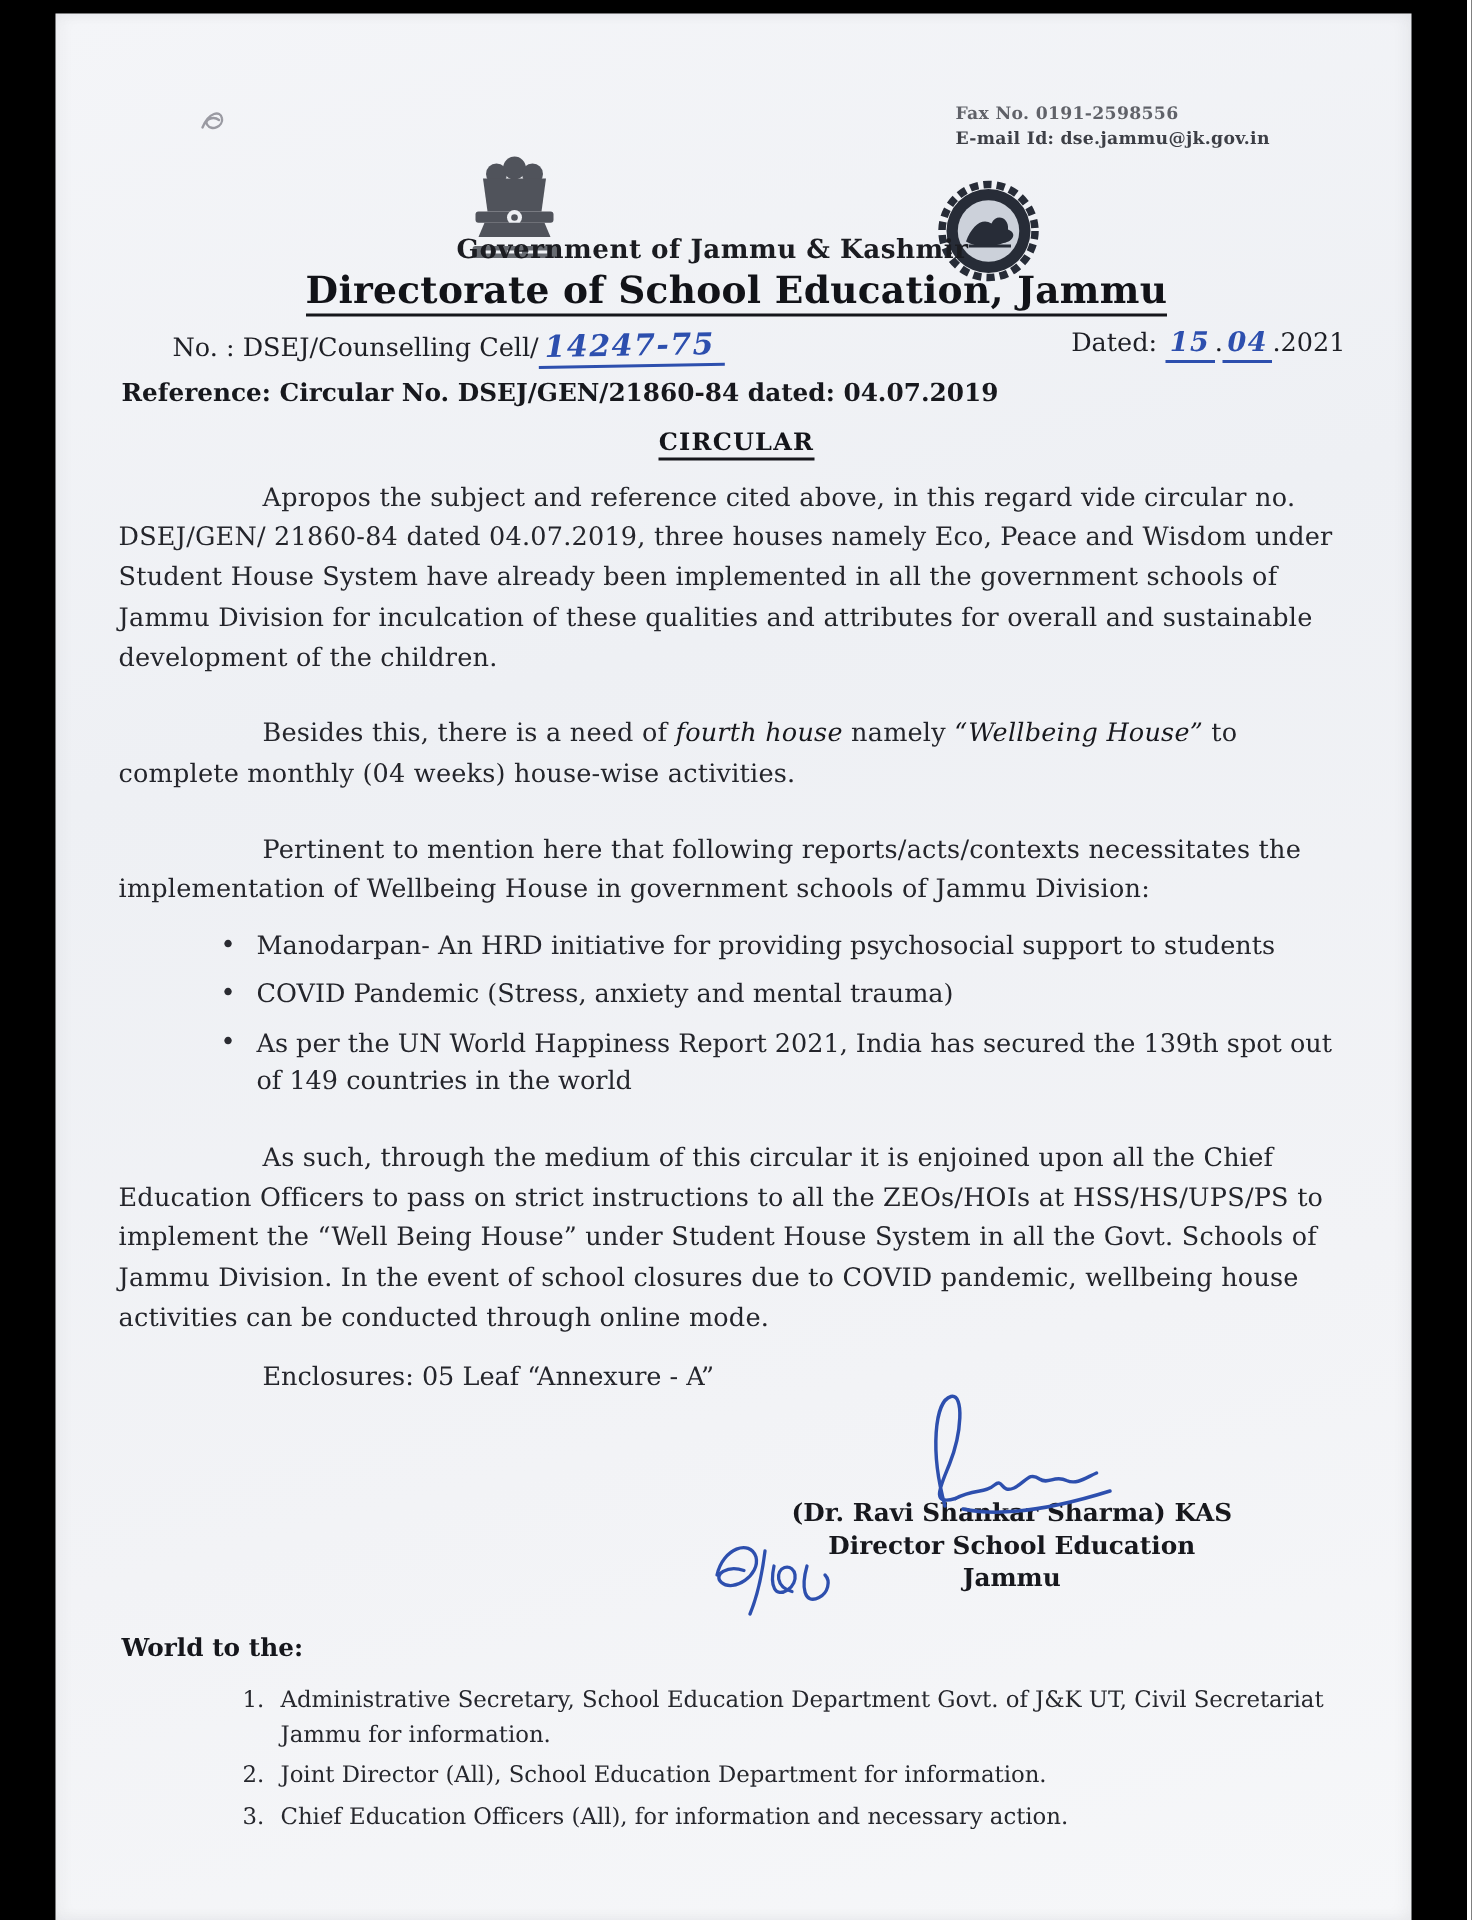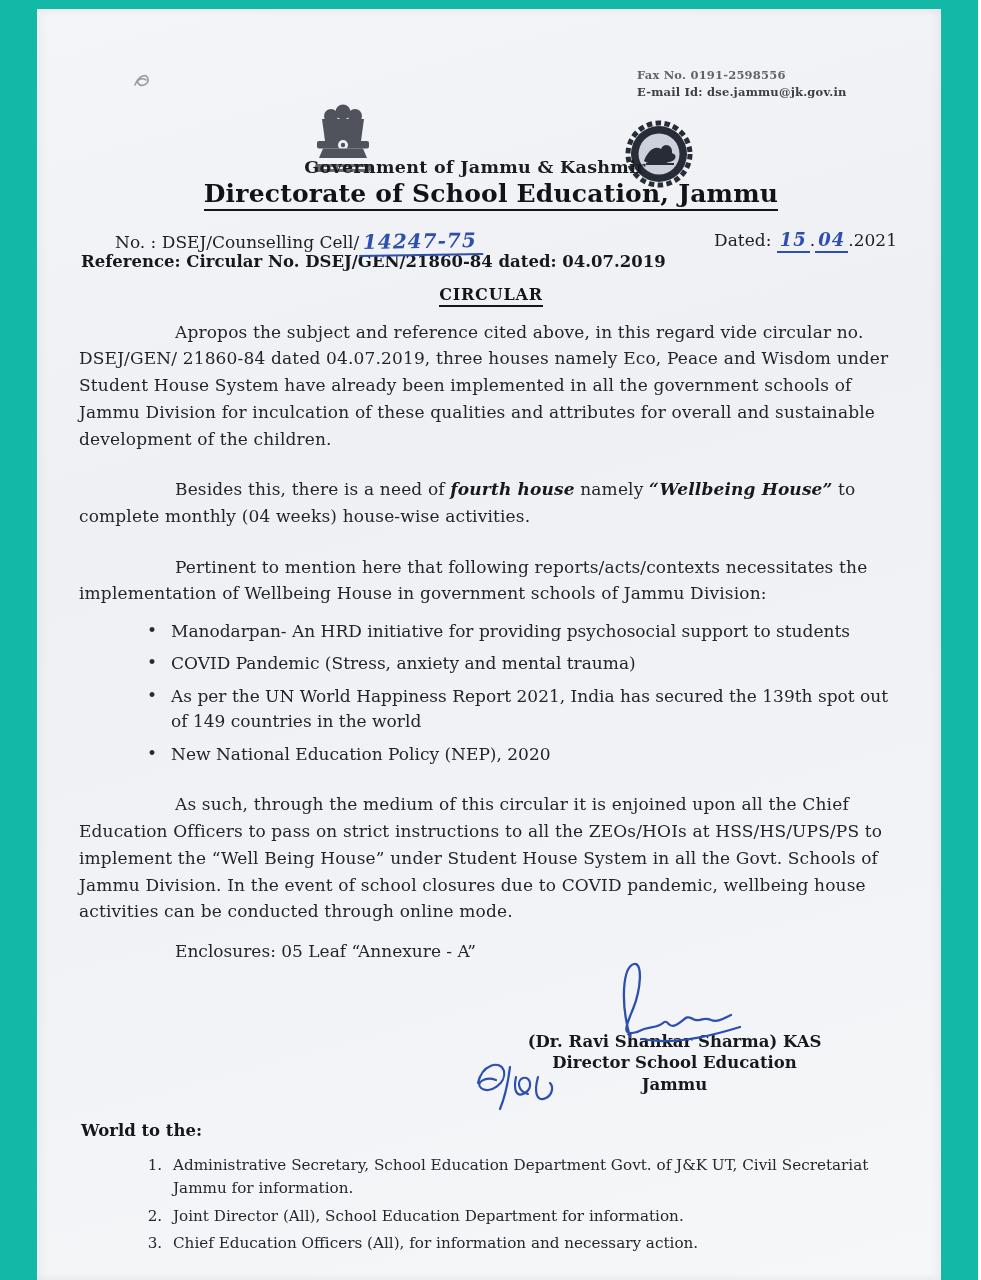--- a/index.html
+++ b/index.html
@@ -1,73 +1,73 @@
 <!DOCTYPE html>
 <html><head>
 <meta charset="utf-8">
 <style>
   html,body{margin:0;padding:0;}
-  .screen{position:relative;width:978px;height:1280px;background:#14b8a6;overflow:hidden;
+  .screen{position:relative;width:978px;height:1280px;background:#000000;overflow:hidden;
           font-family:"DejaVu Serif","Liberation Serif",serif;color:#23242a;}
   .paper{position:absolute;left:37px;top:9px;width:904px;height:1271px;
          background:linear-gradient(165deg,#f4f5f8 0%,#eef0f4 35%,#f2f3f6 70%,#f6f7f9 100%);
          box-shadow:inset -4px 0 10px rgba(40,45,60,.05), inset 4px 0 10px rgba(40,45,60,.04);}
   .content{position:relative;width:100%;height:100%;padding:0 38px 0 42px;box-sizing:border-box;}
 
   
   .header{position:relative;height:232px;}
   .pencil-mark{position:absolute;left:52px;top:62px;}
   .contact{position:absolute;left:558px;top:58px;font-size:11.5px;font-weight:bold;
            line-height:1.45;color:#3d3f46;letter-spacing:.2px;}
   .contact .fax{opacity:.8;}
   .emblem{position:absolute;left:212px;top:92px;}
   .seal{position:absolute;left:545px;top:110px;}
   .gov-line{position:absolute;left:0;right:0;top:148px;text-align:center;
             font-size:17.5px;font-weight:bold;color:#1b1c21;letter-spacing:.3px;
             transform:translateX(-16px);}
   .title{position:absolute;left:0;right:0;top:170px;text-align:center;
          font-size:25px;font-weight:bold;color:#121318;letter-spacing:.2px;}
   .title span{border-bottom:2.4px solid #15161b;padding-bottom:1px;}
-  .number-line{position:absolute;left:36px;right:6px;top:220px;display:flex;
+  .number-line{position:absolute;left:36px;right:6px;top:209px;display:flex;
                justify-content:space-between;font-size:17px;color:#1e1f25;}
   .hand{color:#2d4fae;font-style:italic;font-weight:bold;letter-spacing:1px;}
   .hw-number{display:inline-block;font-size:20px;border-bottom:2px solid #2d4fae;
              padding:0 6px 1px 4px;transform:rotate(-1deg);}
   .hw-day,.hw-month{display:inline-block;font-size:18px;border-bottom:2px solid #2d4fae;
              padding:0 3px 1px 3px;}
 
   
   .subject-block{margin:10px 0 0 2px;font-weight:bold;font-size:16.5px;line-height:1.38;color:#17181d;}
   .circular-heading{margin-top:11px;text-align:center;font-size:16px;font-weight:bold;
                     letter-spacing:.8px;color:#14151a;}
   .circular-heading span{border-bottom:2.2px solid #16171c;padding-bottom:1px;}
 
   
   .para{margin:15px 0 0 0;font-size:17px;line-height:1.57;text-indent:96px;
         color:#24252b;letter-spacing:.15px;}
   .para.tight{margin-top:24px;}
-  .emph{font-weight:bold;font-style:italic;color:#17181d;}
+  .emph{font-weight:normal;font-style:italic;color:#17181d;}
   ul.bullets{margin:12px 0 0 0;padding:0 0 0 92px;list-style:none;font-size:17px;
              line-height:1.5;color:#24252b;}
   ul.bullets li{position:relative;margin-top:7px;}
   ul.bullets li::before{content:"•";position:absolute;left:-24px;top:-1px;font-size:17px;color:#2a2b31;}
   .enclosures{margin:16px 0 0 96px;font-size:17px;color:#24252b;}
 
   
   .sign-block{position:relative;margin:4px 56px 0 auto;width:345px;text-align:center;
               font-weight:bold;font-size:16.5px;line-height:1.3;color:#17181d;padding-top:66px;}
   .sign-strokes{position:absolute;left:88px;top:-8px;}
   .sign-initials{position:absolute;left:-32px;top:78px;}
   .sign-name{white-space:nowrap;}
 
   
   .copy-heading{margin:26px 0 0 2px;font-size:16.5px;font-weight:bold;color:#16171c;}
   ol.copy-list{margin:14px 0 0 0;padding:0 0 0 88px;font-size:15.2px;line-height:1.52;
                color:#26272d;}
-  ol.copy-list li{margin-top:4.5px;padding-left:6px;}
+  ol.copy-list li{margin-top:4.5px;padding-left:6px;margin-left:14px;}
 </style>
 </head>
 <body>
 
 <div class="screen">
   <div class="paper">
     <div class="content">
 
       <div class="header">
 
@@ -133,21 +133,20 @@
       <p class="para">Apropos the subject and reference cited above, in this regard vide circular no. DSEJ/GEN/ 21860-84 dated 04.07.2019, three houses namely Eco, Peace and Wisdom under Student House System have already been implemented in all the government schools of Jammu Division for inculcation of these qualities and attributes for overall and sustainable development of the children.</p>
 
       <p class="para tight"><span>Besides this, there is a need of </span><span class="emph">fourth house</span><span> namely </span><span class="emph">“Wellbeing House”</span><span> to complete monthly (04 weeks) house-wise activities.</span></p>
 
       <p class="para tight">Pertinent to mention here that following reports/acts/contexts necessitates the implementation of Wellbeing House in government schools of Jammu Division:</p>
 
       <ul class="bullets">
         <li>Manodarpan- An HRD initiative for providing psychosocial support to students</li>
         <li>COVID Pandemic (Stress, anxiety and mental trauma)</li>
         <li>As per the UN World Happiness Report 2021, India has secured the 139th spot out of 149 countries in the world</li>
-        <li>New National Education Policy (NEP), 2020</li>
       </ul>
 
       <p class="para tight">As such, through the medium of this circular it is enjoined upon all the Chief Education Officers to pass on strict instructions to all the ZEOs/HOIs at HSS/HS/UPS/PS to implement the “Well Being House” under Student House System in all the Govt. Schools of Jammu Division. In the event of school closures due to COVID pandemic, wellbeing house activities can be conducted through online mode.</p>
 
       <div class="enclosures">Enclosures: 05 Leaf “Annexure - A”</div>
 
       <div class="sign-block">
         <svg class="sign-strokes" width="170" height="92" viewBox="0 0 170 92">
           <g fill="none" stroke="#2d4fae" stroke-width="2.3" stroke-linecap="round">
             <path d="M40,80 C30,44 33,10 44,7 C53,5 51,32 43,52 C37,67 30,80 47,75"></path>

